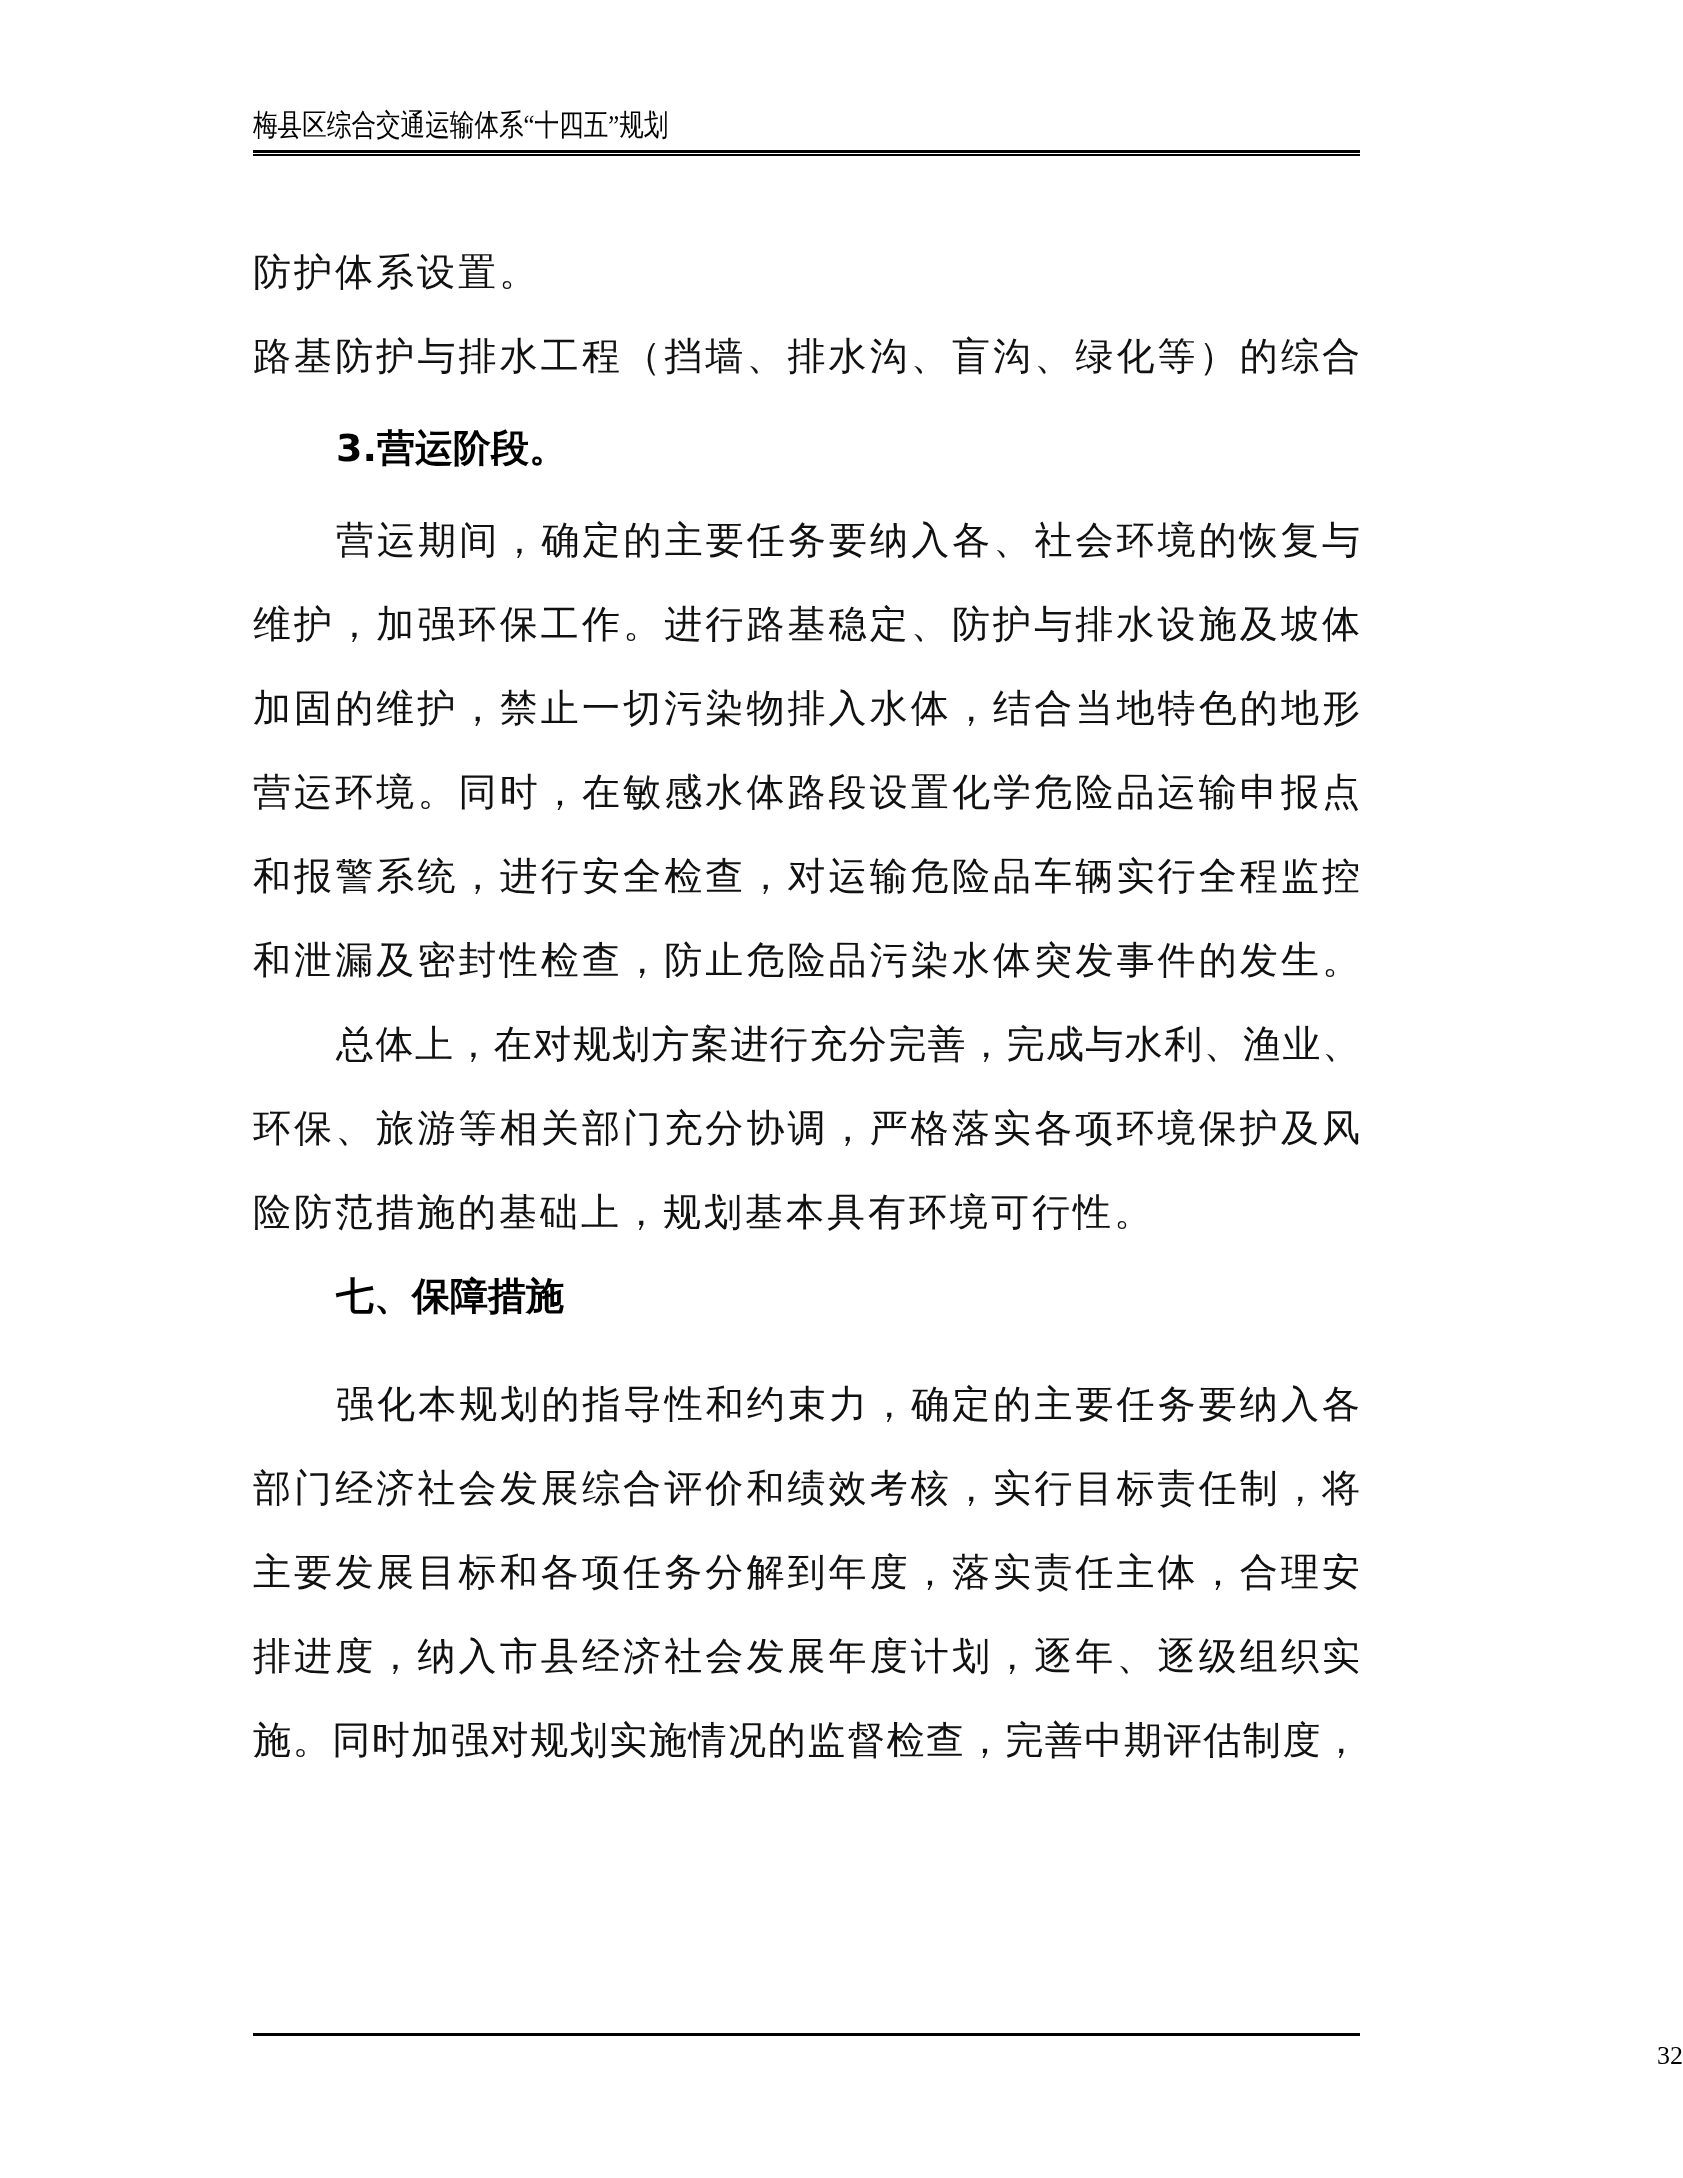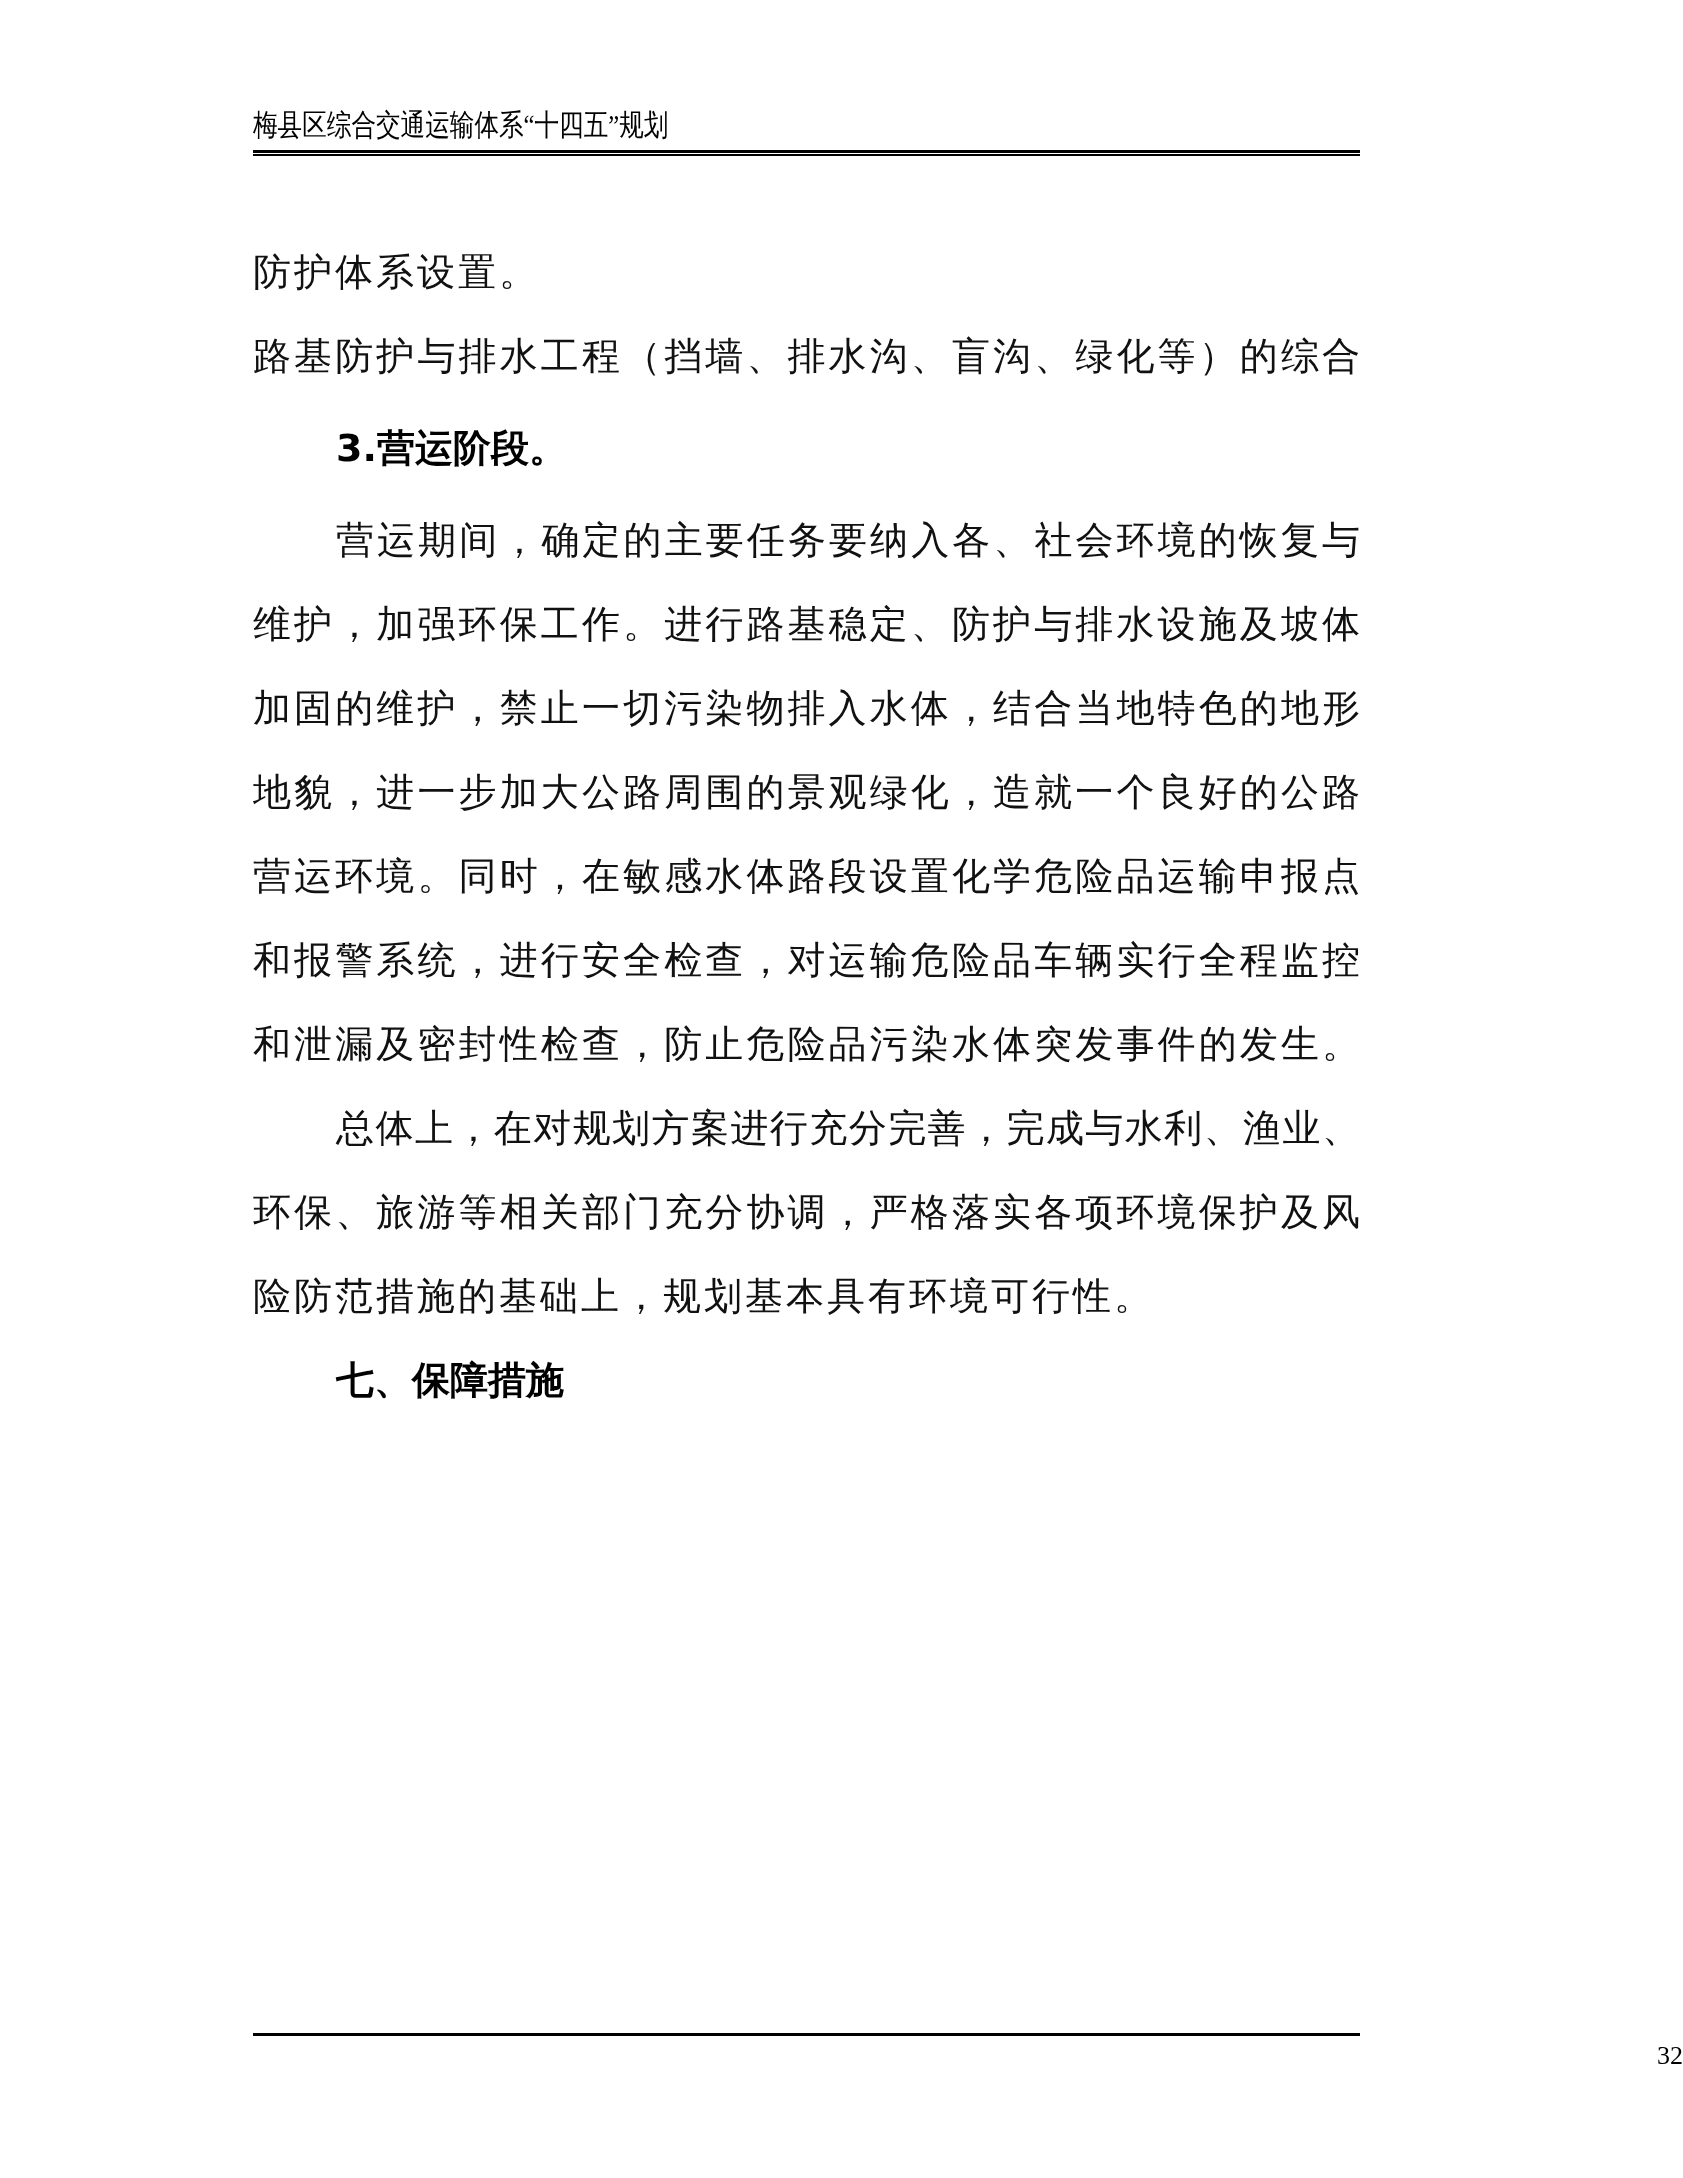--- a/index.html
+++ b/index.html
@@ -113,34 +113,40 @@
   </section>
 
   <div class="gap-s"></div>
   <h3 class="heading" style="margin:0;">3.营运阶段。</h3>
   <div class="gap-s"></div>
 
   <section>
     <div class="line indent">营运期间，确定的主要任务要纳入各、社会环境的恢复与</div>
     <div class="line">维护，加强环保工作。进行路基稳定、防护与排水设施及坡体</div>
     <div class="line">加固的维护，禁止一切污染物排入水体，结合当地特色的地形</div>
-    <div class="line">地貌，进一步加大公路周围的景观绿化，造就一个良好的公路</div>
     <div class="line">营运环境。同时，在敏感水体路段设置化学危险品运输申报点</div>
     <div class="line">和报警系统，进行安全检查，对运输危险品车辆实行全程监控</div>
     <div class="line">和泄漏及密封性检查，防止危险品污染水体突发事件的发生。</div>
   </section>
 
   <section>
     <div class="line indent">总体上，在对规划方案进行充分完善，完成与水利、渔业、</div>
     <div class="line">环保、旅游等相关部门充分协调，严格落实各项环境保护及风</div>
     <div class="line last">险防范措施的基础上，规划基本具有环境可行性。</div>
   </section>
 
   <h2 class="heading" style="margin:0;">七、保障措施</h2>
   <div class="gap-m"></div>
   <div class="gap-m"></div>
 
+  <section>
+    <div class="line indent">强化本规划的指导性和约束力，确定的主要任务要纳入各</div>
+    <div class="line">部门经济社会发展综合评价和绩效考核，实行目标责任制，将</div>
+    <div class="line">主要发展目标和各项任务分解到年度，落实责任主体，合理安</div>
+    <div class="line">排进度，纳入市县经济社会发展年度计划，逐年、逐级组织实</div>
+    <div class="line">施。同时加强对规划实施情况的监督检查，完善中期评估制度，</div>
+  </section>
 
 </main>
 
 <div class="footer-rule"></div>
 <div class="page-number">32</div>
 
 
 </body></html>

